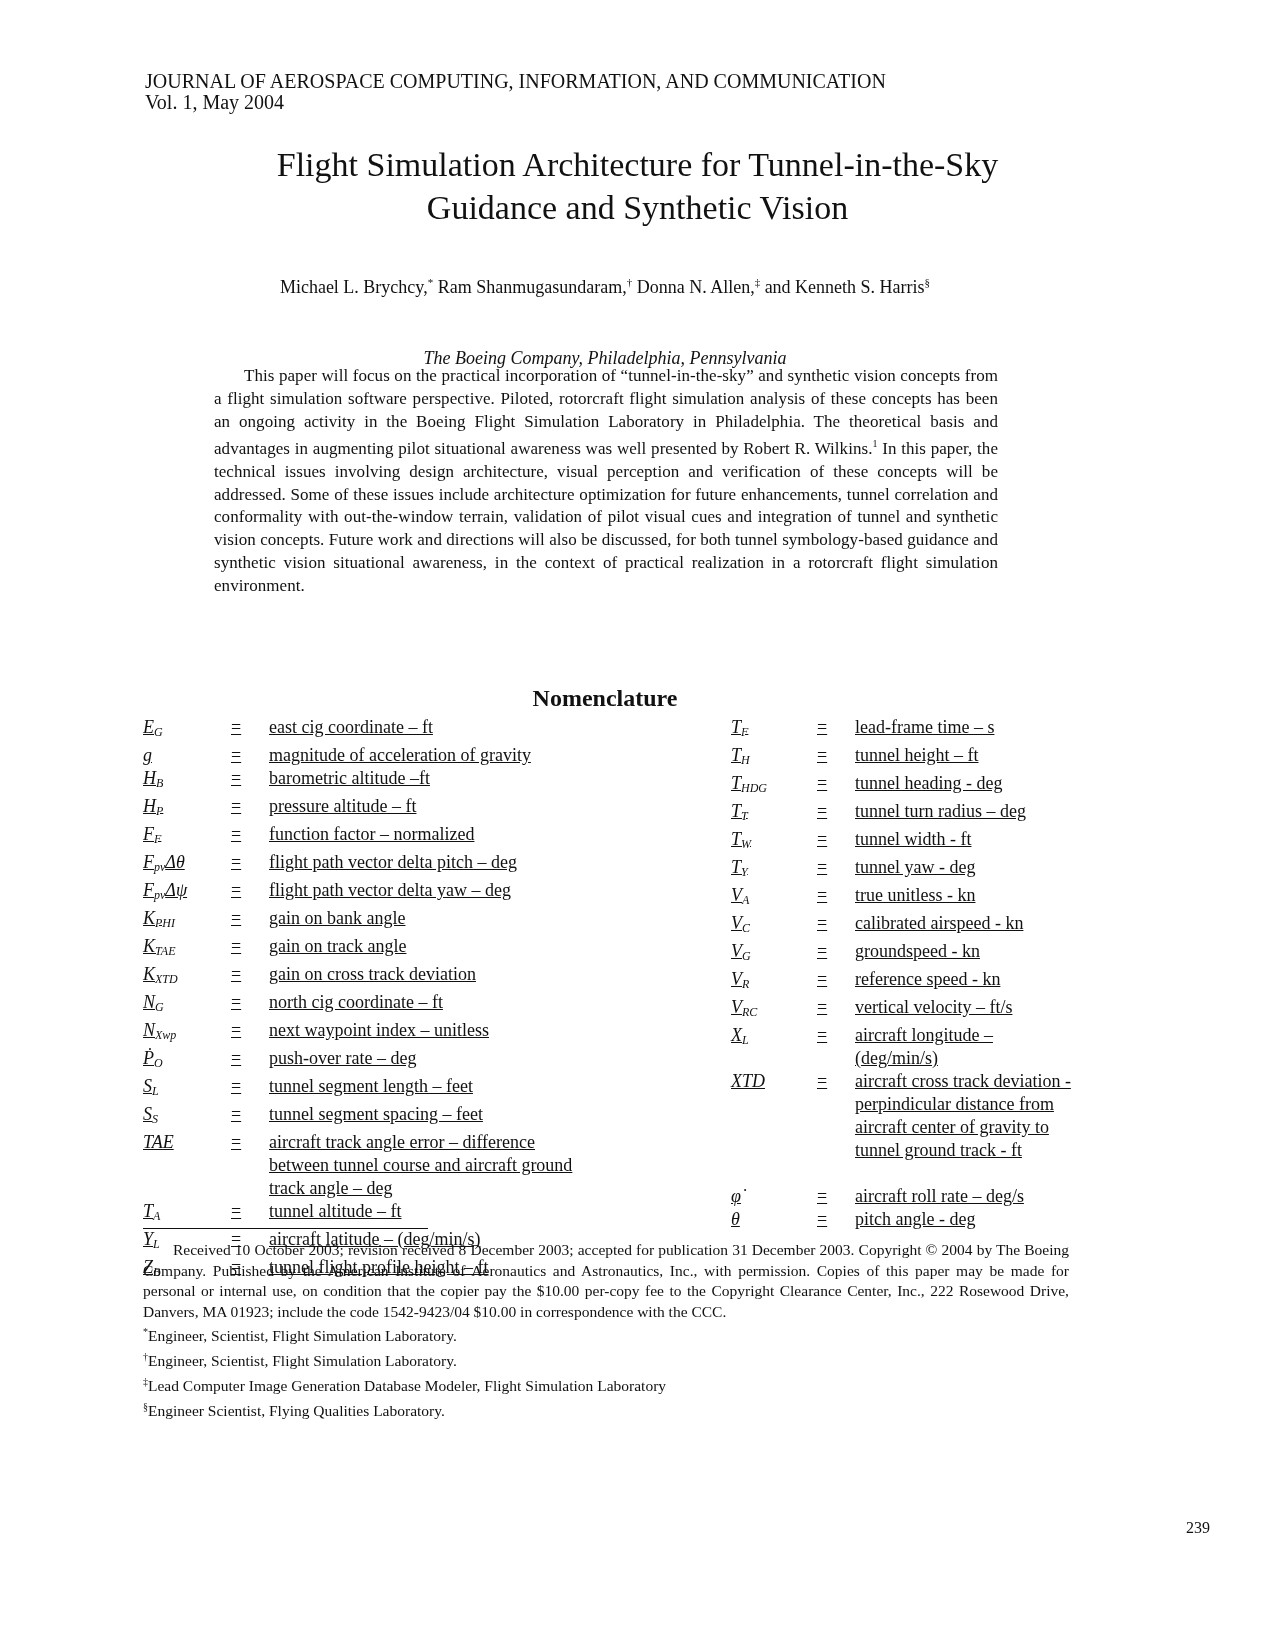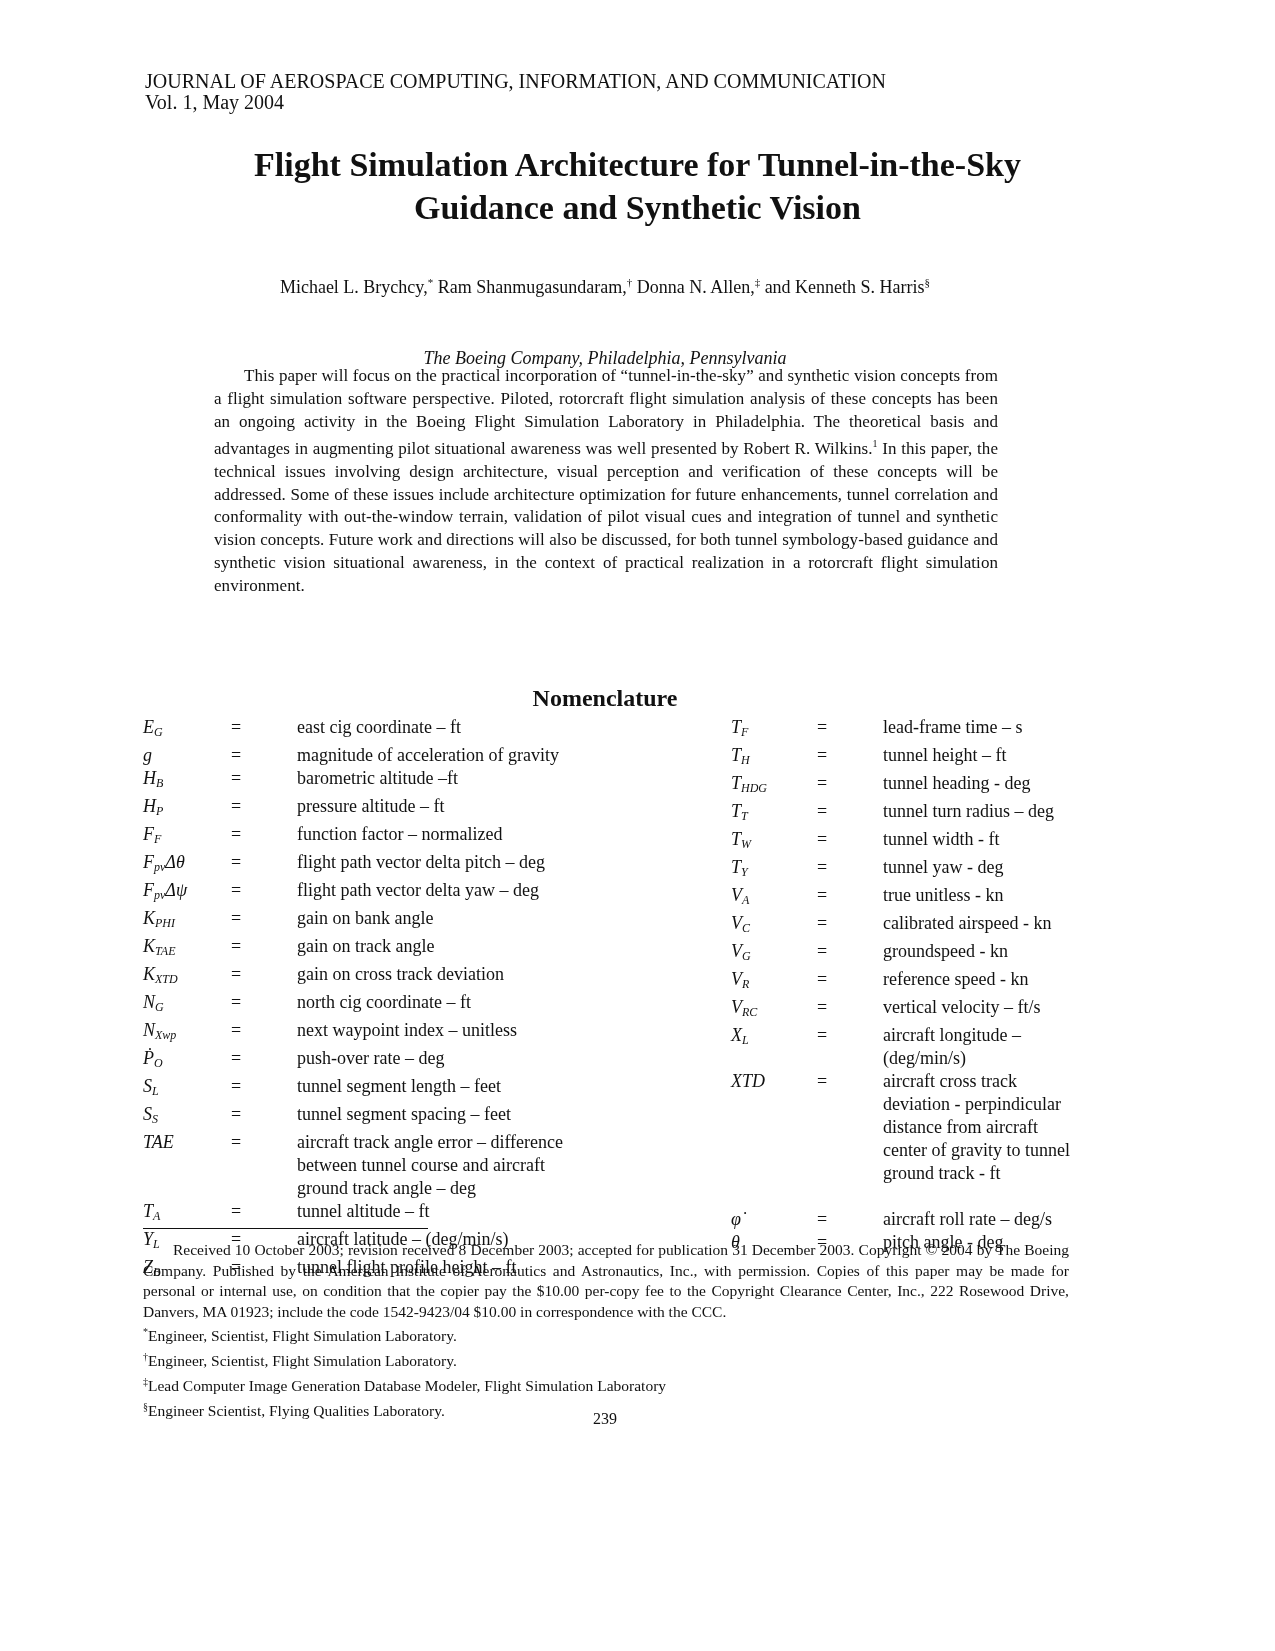--- a/index.html
+++ b/index.html
@@ -3,58 +3,58 @@
 <meta charset="utf-8">
 <style>
   html, body { margin: 0; padding: 0; background: #ffffff; }
   body {
     width: 1275px; height: 1651px; position: relative; overflow: hidden;
     font-family: "Liberation Serif", "DejaVu Serif", serif; color: #111;
   }
   .journal { position: absolute; left: 145px; top: 71px; font-size: 20px; line-height: 21px; }
   .title {
     position: absolute; left: 0; width: 1275px; top: 143px; text-align: center;
-    font-weight: bold; font-size: 34px; line-height: 43px;
+    font-weight: normal; font-size: 34px; line-height: 43px;
   }
   .authors {
     position: absolute; left: 0; width: 1210px; top: 270px; text-align: center;
     font-size: 18px; line-height: 24px;
   }
   .authors sup { font-size: 11px; }
   .affil { font-style: italic; display: block; margin-top: 47px; }
   .abstract {
     position: absolute; left: 214px; width: 784px; top: 365px;
     font-weight: normal; font-size: 17px; line-height: 22.8px; text-align: justify;
     text-indent: 30px; letter-spacing: 0.05px;
   }
   .abstract sup { font-size: 10px; }
   .nom-title {
     position: absolute; left: 0; width: 1210px; top: 685px; text-align: center;
     font-weight: bold; font-size: 24px;
   }
   .nom-col { position: absolute; top: 716px; font-size: 18px; line-height: 23px; }
   .nom-col.left { left: 143px; width: 440px; }
   .nom-col.right { left: 731px; width: 340px; }
-  .nom-row { display: flex; }
+  .nom-row { display: flex; text-decoration: underline; }
   .sym { font-style: italic; flex: 0 0 auto; }
   .left .sym { width: 88px; }
   .right .sym { width: 86px; }
   .eq { width: 38px; flex: 0 0 auto; }
-  .def { flex: 1 1 auto; margin-left: 28px; }
+  .def { flex: 1 1 auto; }
   .right .def { width: 210px; }
   .sym sub { font-size: 12px; vertical-align: -3px; }
   .gap { height: 23px; }
   .rule { position: absolute; left: 143px; top: 1228px; width: 285px; height: 1px; background: #111; }
   .footnote {
     position: absolute; left: 143px; width: 926px; top: 1240px;
     font-size: 15.5px; line-height: 20.6px; text-align: justify;
   }
   .footnote .received { text-indent: 30px; }
   .footnote sup { font-size: 10px; }
-  .page-num { position: absolute; left: 0; width: 1210px; top: 1410px; text-align: center; font-size: 16px; }
+  .page-num { position: absolute; left: 0; width: 1210px; top: 1519px; text-align: right; font-size: 16px; }
 </style>
 </head>
 <body>
 
 <div class="journal">
   <div>JOURNAL OF AEROSPACE COMPUTING, INFORMATION, AND COMMUNICATION</div>
   <div>Vol. 1, May 2004</div>
 </div>
 
 <div class="title">

